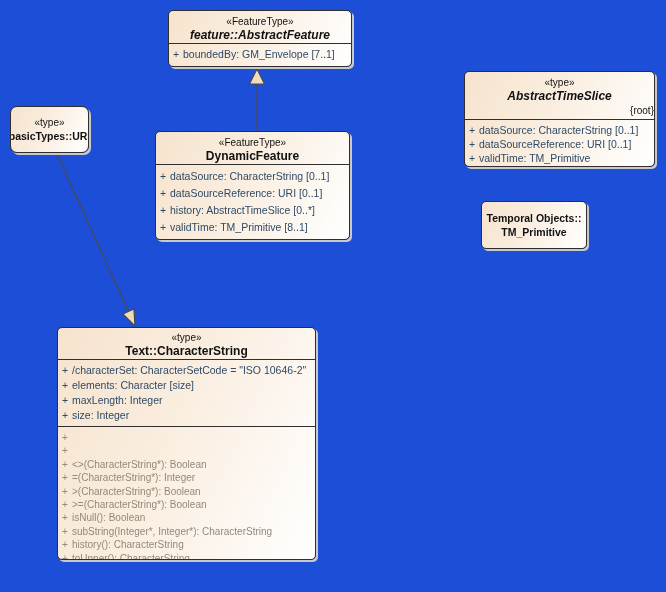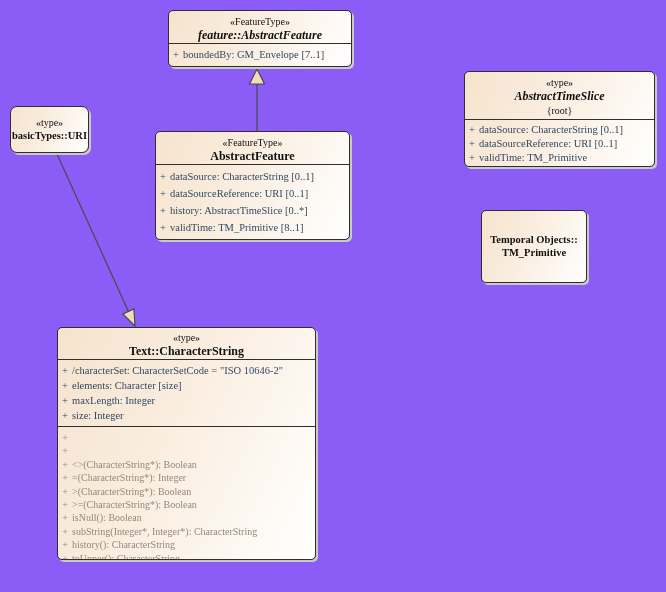--- a/index.html
+++ b/index.html
@@ -5,23 +5,22 @@
   html, body {
     margin: 0;
     padding: 0;
     background: #ffffff;
     font-family: "Liberation Sans", sans-serif;
   }
   #canvas {
     position: relative;
     width: 666px;
     height: 592px;
-    background: #8b5cf6;
+    background: #1d4ed8;
     overflow: hidden;
-    font-family: Liberation Serif, serif;
   }
   #connector-layer {
     position: absolute;
     left: 0; top: 0;
     width: 666px; height: 592px;
     pointer-events: none;
   }
   .uml-box {
     position: absolute;
     box-sizing: border-box;
@@ -44,20 +43,21 @@
   }
   .cls-name {
     display: block;
     font-size: 12px;
     font-weight: bold;
     line-height: 15px;
   }
   .cls-name.abstract { font-style: italic; }
   .tagline {
     display: block;
+    text-align: right;
     font-size: 10px;
     line-height: 13px;
     padding: 0 0 2px 0;
     color: #111111;
   }
   .compartment { padding-top: 3px; }
   .compartment.ops { border-top: 1px solid #2f2f2f; padding-top: 4px; }
   .row {
     display: flex;
     white-space: nowrap;
@@ -113,21 +113,21 @@
       <div class="row">
         <span class="vis">+</span>
         <span>boundedBy: GM_Envelope [7..1]</span>
       </div>
     </div>
   </div>
 
   <div class="uml-box" style="left:155px; top:131px; width:195px; height:109px;">
     <div class="hdr with-sep">
       <span class="stereo">«FeatureType»</span>
-      <span class="cls-name">AbstractFeature</span>
+      <span class="cls-name">DynamicFeature</span>
     </div>
     <div class="compartment">
       <div class="row">
         <span class="vis">+</span>
         <span>dataSource: CharacterString [0..1]</span>
       </div>
       <div class="row">
         <span class="vis">+</span>
         <span>dataSourceReference: URI [0..1]</span>
       </div>
@@ -162,21 +162,21 @@
         <span>validTime: TM_Primitive</span>
       </div>
     </div>
   </div>
 
   <div class="uml-box simple-box" style="left:10px; top:106px; width:79px; height:47px; border-radius:7px;">
     <span class="line1">«type»</span>
     <span class="line2">basicTypes::URI</span>
   </div>
 
-  <div class="uml-box simple-box" style="left:481px; top:210px; width:106px; height:73px;">
+  <div class="uml-box simple-box" style="left:481px; top:201px; width:106px; height:48px;">
     <span class="line1 bold">Temporal Objects::</span>
     <span class="line2">TM_Primitive</span>
   </div>
 
   <div class="uml-box" style="left:57px; top:327px; width:259px; height:233px;">
     <div class="hdr with-sep" style="padding-top:3px;">
       <span class="stereo">«type»</span>
       <span class="cls-name">Text::CharacterString</span>
     </div>
     <div class="compartment tight" style="padding-bottom:3px;">

